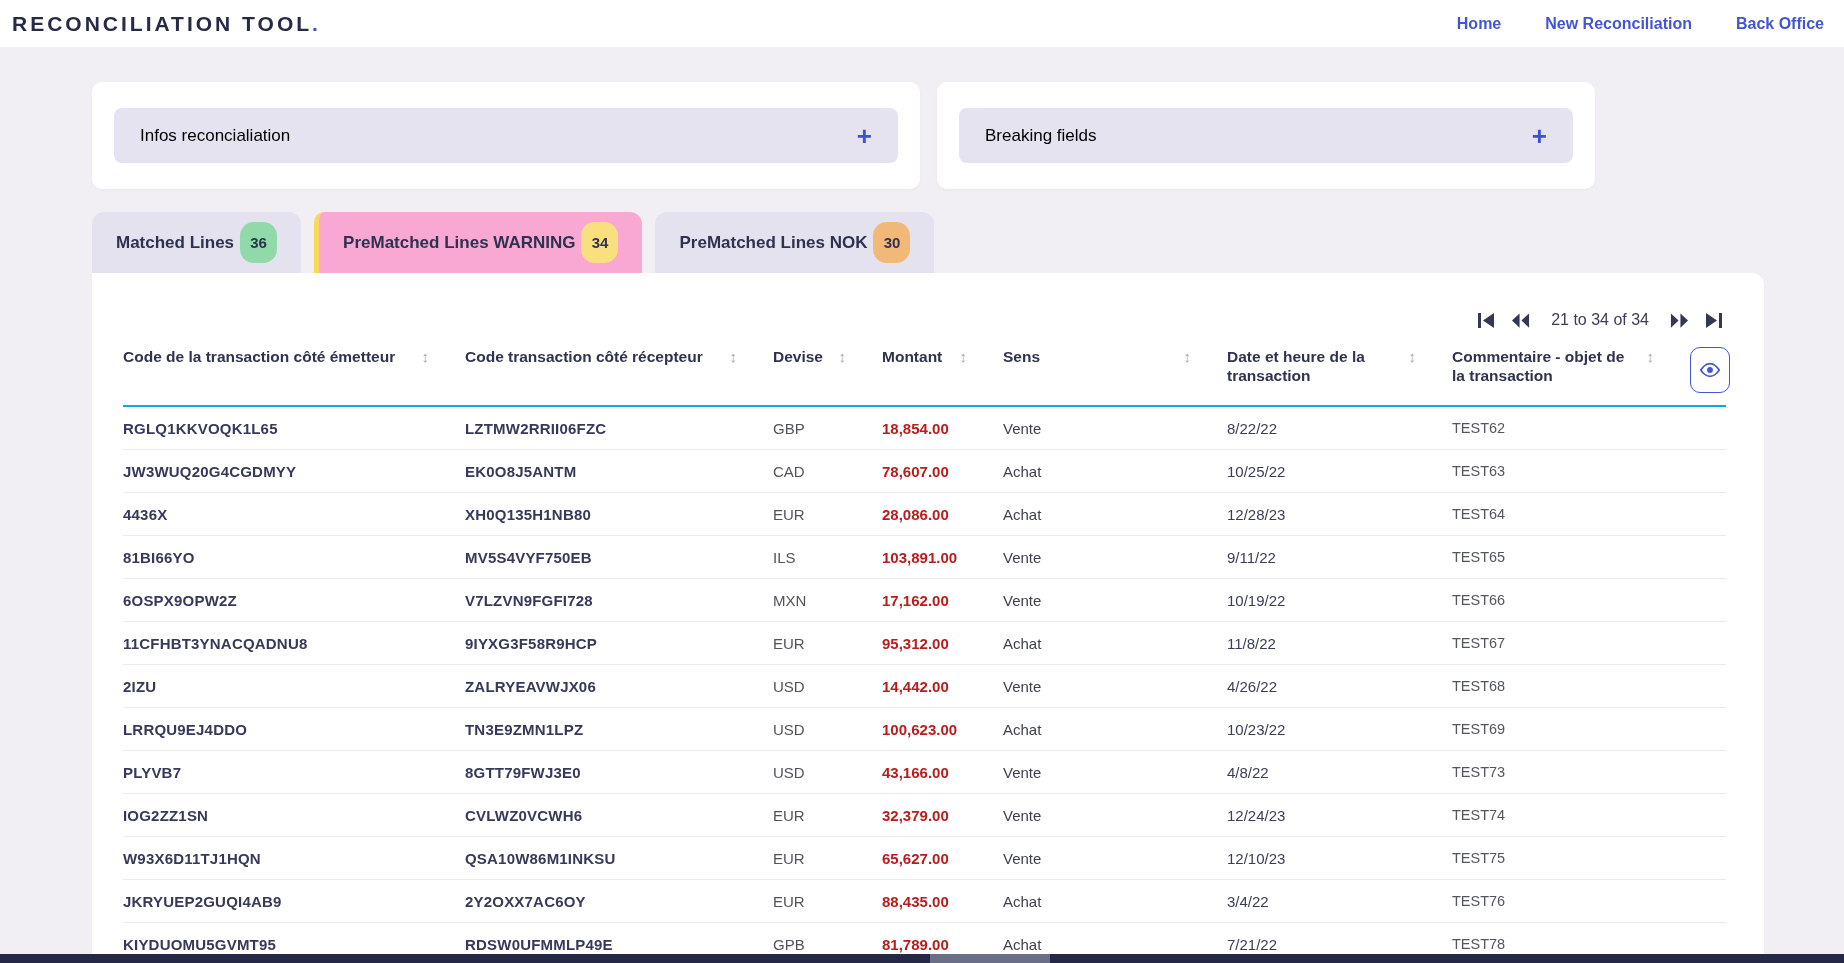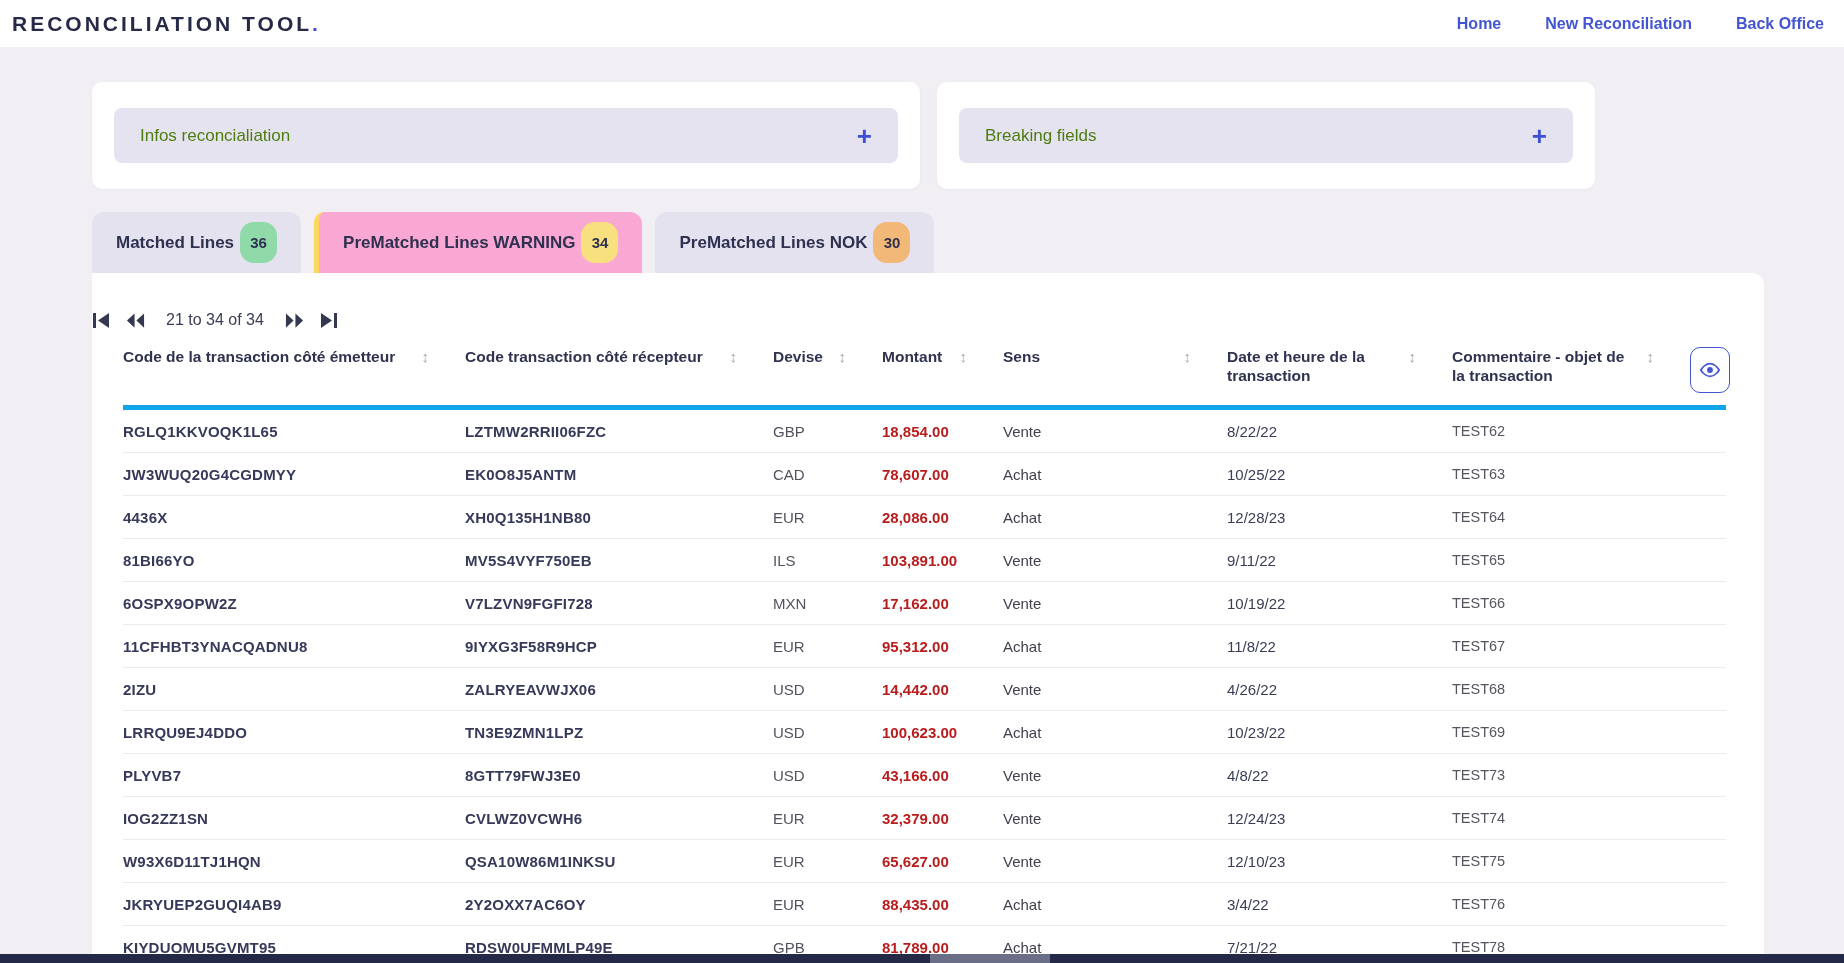--- a/index.html
+++ b/index.html
@@ -36,21 +36,21 @@
   .panel {
     background:#ffffff; border-radius:10px;
     width:828px; height:107px;
     padding:26px 22px; box-shadow:0 1px 3px rgba(40,40,80,0.04);
   }
   .panel-header {
     background:#e6e3f1; border-radius:8px; height:55px;
     display:flex; align-items:center; justify-content:space-between;
     padding:0 26px; cursor:pointer;
   }
-  .panel-title { font-size:17px; color:#4d7c0f; }
+  .panel-title { font-size:17px; color:#000000; }
   .panel-plus {
     color:#3d50d4; font-size:26px; font-weight:800; line-height:1;
     cursor:pointer; user-select:none;
   }
 
   
   .tabs-row { display:flex; gap:13px; margin-top:23px; align-items:stretch; height:61px; }
   .tab {
     border-radius:12px 12px 0 0;
     display:flex; align-items:center; gap:6px;
@@ -71,35 +71,35 @@
   .badge-green  { background:#90d9a9; }
   .badge-yellow { background:#f8e07e; }
   .badge-orange { background:#f2b877; }
 
   
   .table-card {
     background:#ffffff; width:1672px; height:690px;
     border-radius:0 12px 0 0; overflow:hidden;
   }
   .pagination {
-    display:flex; align-items:center; justify-content:flex-start;
+    display:flex; align-items:center; justify-content:flex-end;
     gap:15px; padding:34px 41px 0 0; height:60px;
   }
   .pg-btn { width:19px; height:17px; cursor:pointer; display:inline-flex; }
   .pg-btn svg { width:100%; height:100%; }
   .pg-text { font-size:16px; color:#3a3d55; margin:0 6px; white-space:nowrap; }
 
   .table-wrap { padding:0 38px 0 31px; }
   .grid-row {
     display:grid;
     grid-template-columns:342px 308px 109px 121px 224px 225px 238px 1fr;
     align-items:center;
   }
   .thead {
-    border-bottom:5px solid #0ea5e9;
+    border-bottom:2px solid #0ea5e9;
     padding:14px 0 12px 0; min-height:72px; align-items:start;
   }
   .th {
     display:flex; justify-content:space-between; align-items:flex-start;
     padding-right:36px; cursor:pointer;
   }
   .th-label { font-size:15.5px; font-weight:700; color:#2f3350; line-height:1.25; }
   .sort-icon { color:#a9a9b4; font-size:15px; margin-left:8px; cursor:pointer; line-height:1.3; }
   .eye-cell { display:flex; justify-content:flex-end; }
   .eye-btn {

